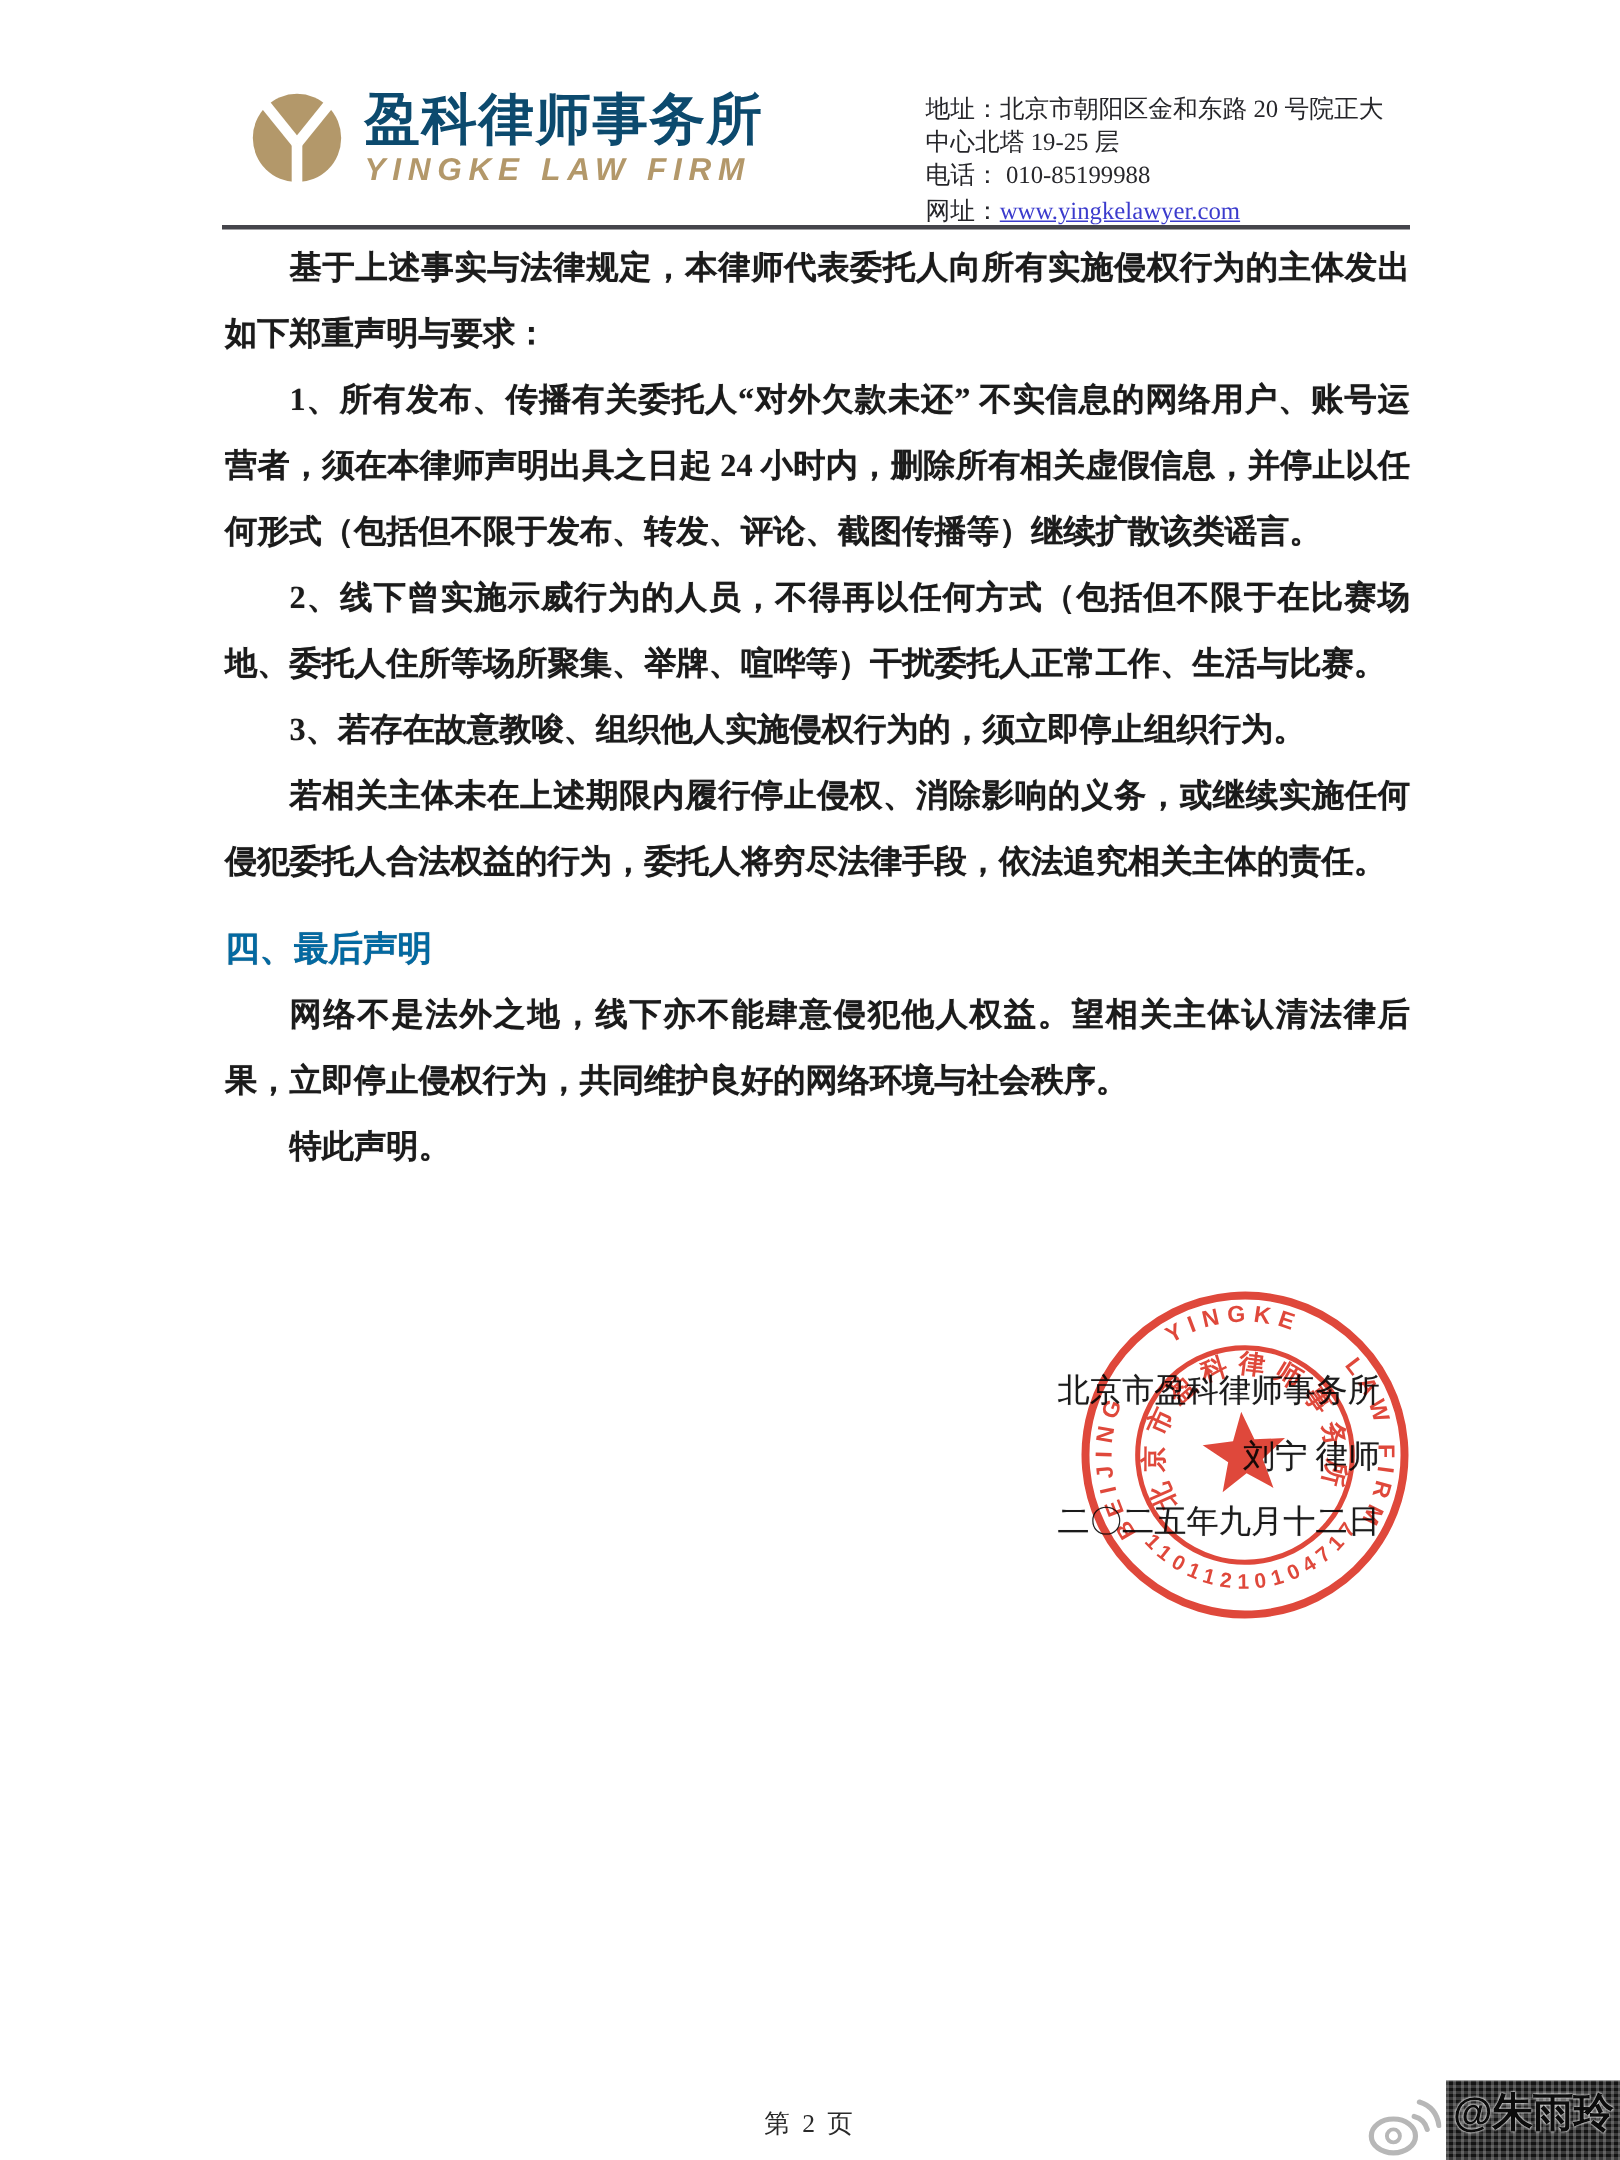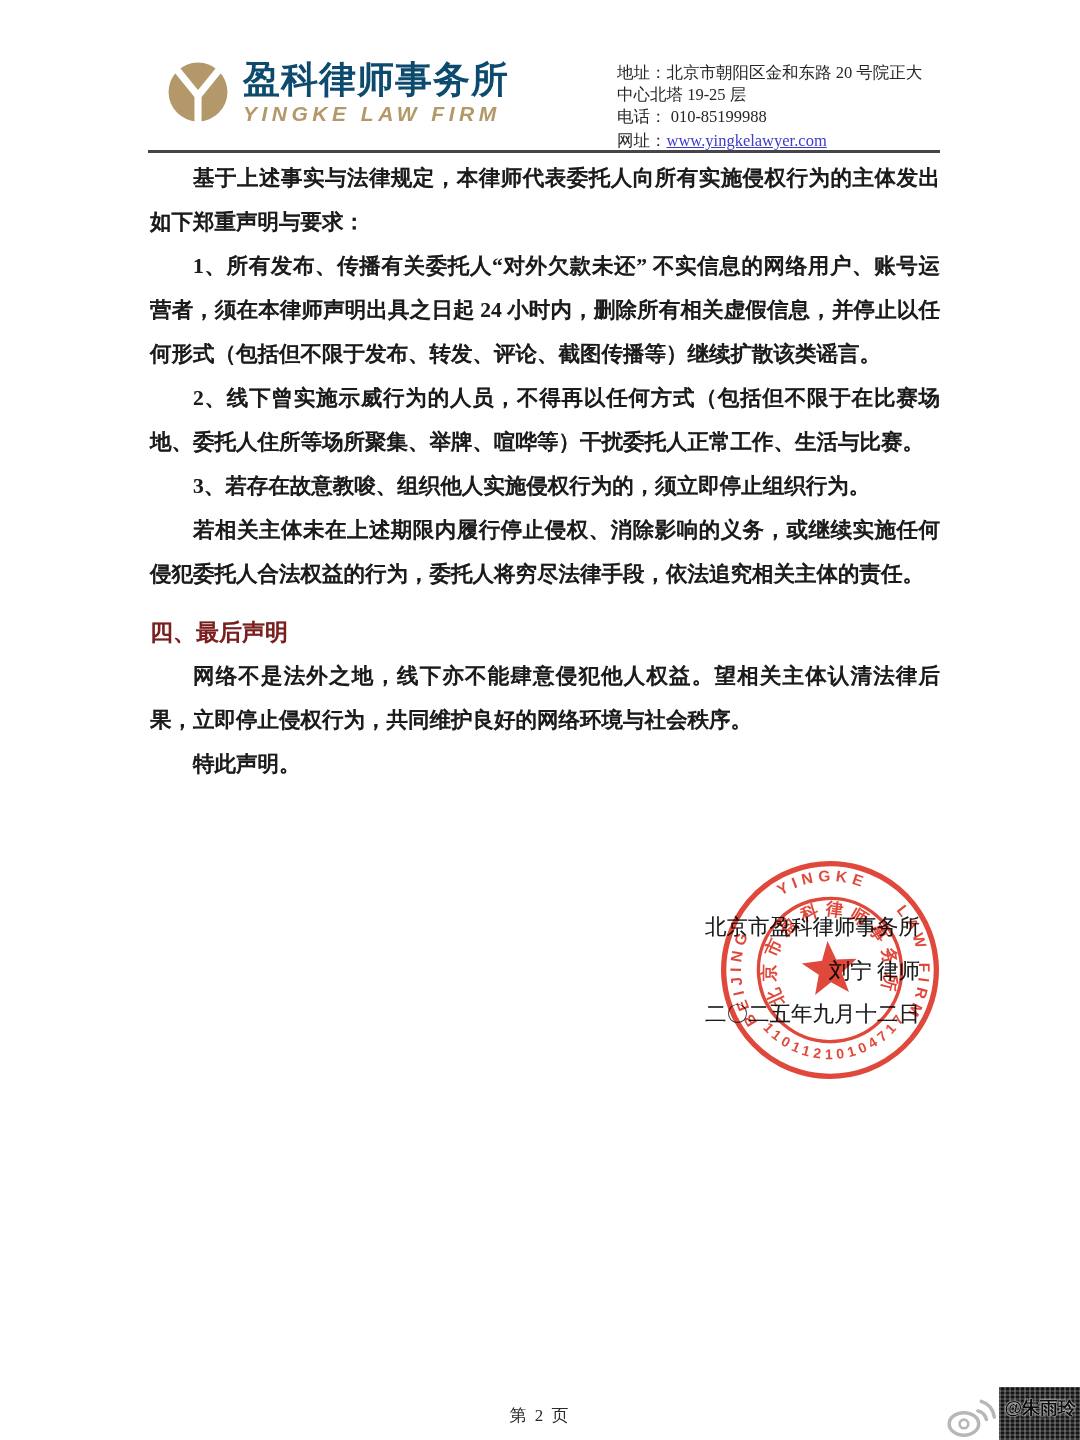--- a/index.html
+++ b/index.html
@@ -33,21 +33,21 @@
   
   .doc-body { position:absolute; left:150px; top:156px; width:790px; }
   .doc-body p {
     margin:0; font-size:21.5px; line-height:44px; text-align:justify;
     text-indent:2em; color:#1b1b1b;
     text-shadow:0 0 0.5px rgba(40,40,40,.45);
     font-weight:bold;
   }
   .doc-body p.heading {
     font-family:"Liberation Sans","DejaVu Sans",sans-serif;
-    font-weight:bold; font-size:23px; color:#7f1d1d;
+    font-weight:bold; font-size:23px; color:#0369a1;
     text-indent:0; margin:14px 0 0 0; line-height:44px; text-align:left;
   }
 
   
   .signature {
     position:absolute; right:160px; top:906px; z-index:1;
     text-align:right; font-size:21.5px; line-height:43.5px; color:#1b1b1b;
     text-shadow:0 0 0.5px rgba(40,40,40,.45);
   }
 
@@ -69,21 +69,21 @@
   .footer-page {
     position:absolute; left:0; top:1404px; width:100%;
     text-align:center; font-size:17px; color:#2a2a2a; letter-spacing:2px;
   }
 
   
   .watermark { position:absolute; right:0; top:1387px; display:flex; align-items:flex-start; gap:3px; z-index:3; }
   .wm-icon { width:52px; height:48px; margin-top:6px; }
   .wm-text {
     font-family:"Liberation Sans","DejaVu Sans",sans-serif;
-    font-weight:bold; font-size:18px; line-height:30px; color:#0c0c0c;
+    font-weight:bold; font-size:27px; line-height:30px; color:#0c0c0c;
     padding:6px 4px 17px 5px;
     background:
       repeating-linear-gradient(90deg, rgba(255,255,255,.22) 0 2px, rgba(255,255,255,0) 2px 5px),
       repeating-linear-gradient(0deg, #3a3a3a 0 2px, #141414 2px 4px);
     text-shadow:0 0 2px #ffffff, 0 0 1px #ffffff;
     white-space:nowrap;
   }
 </style>
 </head>
 <body>

